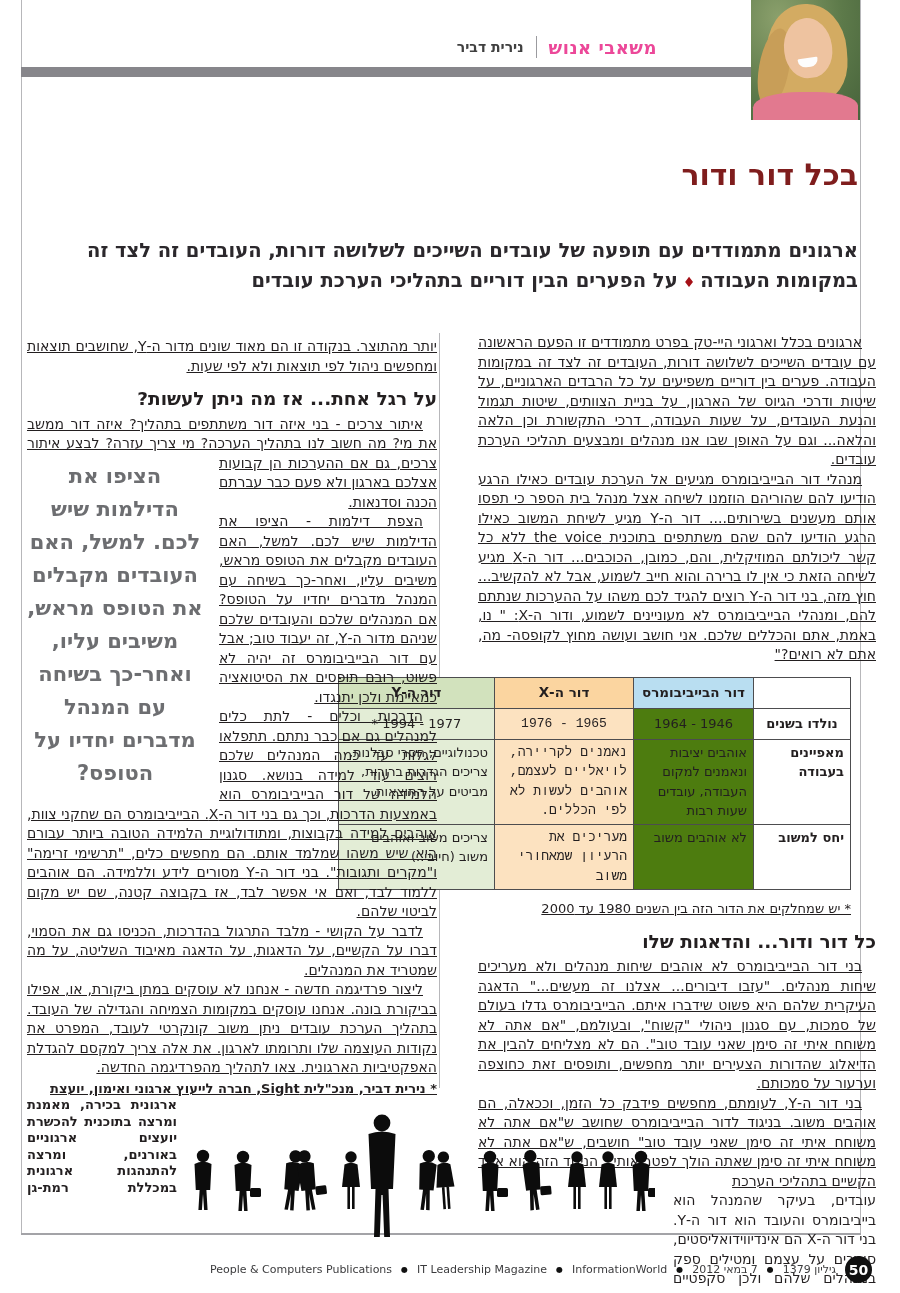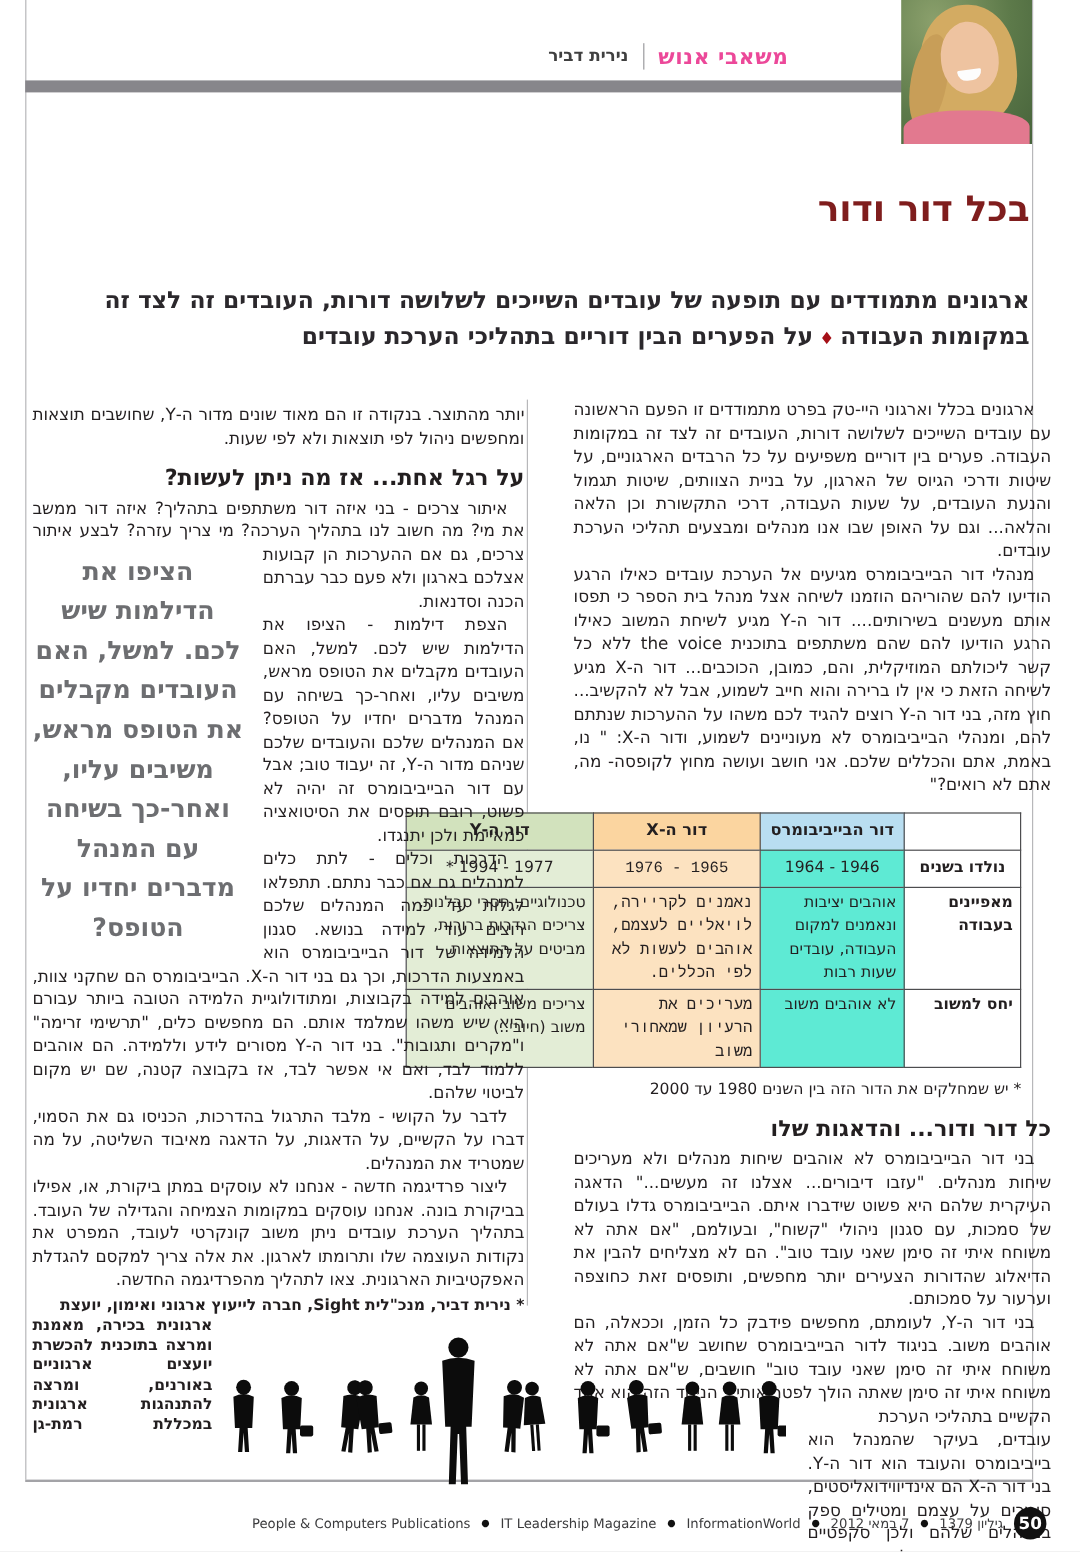--- a/index.html
+++ b/index.html
@@ -24,32 +24,32 @@
   .blouse{position:absolute;left:2px;bottom:-6px;width:105px;height:34px;background:#e2798f;border-radius:45% 40% 0 0;}
   
   #article-title{position:absolute;right:42px;top:158px;font-family:"DejaVu Serif","DejaVu Sans",serif;
     font-size:30px;line-height:1.1;font-weight:bold;color:#7f1d1d;margin-left:27px;}
   #article-subtitle{position:absolute;right:42px;top:236px;width:795px;text-align:right;
     font-size:19.5px;line-height:30px;font-weight:bold;color:#2b282c;}
   #article-subtitle .diamond{color:#a51017;font-size:14px;padding:0 5px;}
   
   #col-divider{left:439px;top:333px;height:755px;}
   .col{position:absolute;font-size:14px;line-height:19.5px;text-align:justify;}
-  .col p{margin:0;text-indent:14px;}
+  .col p{margin:0;text-indent:14px;text-decoration:underline;}
   .col p.noindent{text-indent:0;}
   #col-right{right:24px;top:333px;width:398px;}
   #col-left{left:27px;top:337px;width:410px;}
   h2,h3{margin:13px 0 6px 0;font-size:18.5px;color:#231f20;text-indent:0;}
   
   #generations-table{width:460px;margin:12px 25px 0 0;border-collapse:collapse;table-layout:fixed;}
   #generations-table td{border:1px solid #4d4d4f;padding:3px 6px;font-size:13px;vertical-align:top;text-align:right;}
   #generations-table tr.hdr td{font-weight:bold;text-align:center;vertical-align:middle;height:24px;font-size:13.5px;}
   #generations-table tr.years td{text-align:center;vertical-align:middle;height:24px;}
   #generations-table td.lbl{background:#ffffff;font-weight:bold;text-align:right;}
-  .c-boom-h{background:#b9def1;} .c-boom{background:#5eead4;}
+  .c-boom-h{background:#b9def1;} .c-boom{background:#4d7c0f;}
   .c-x-h{background:#fbd5a0;}  .c-x{background:#fce2c0;font-family:Liberation Mono, monospace;}
   .c-y-h{background:#d2e2bd;}  .c-y{background:#e3edd6;}
   #table-footnote{margin:9px 25px 0 0;text-align:right;font-size:13px;text-indent:0;}
   
   #pull-quote{float:left;width:176px;margin:6px 16px 6px 0;text-align:center;
     font-size:21px;line-height:33px;font-weight:bold;color:#6d6e71;text-indent:0;}
   
   #p4b{width:203px;text-align:justify;margin:0;}
   
   .bio{font-weight:bold;font-size:13px;line-height:16.5px;}

